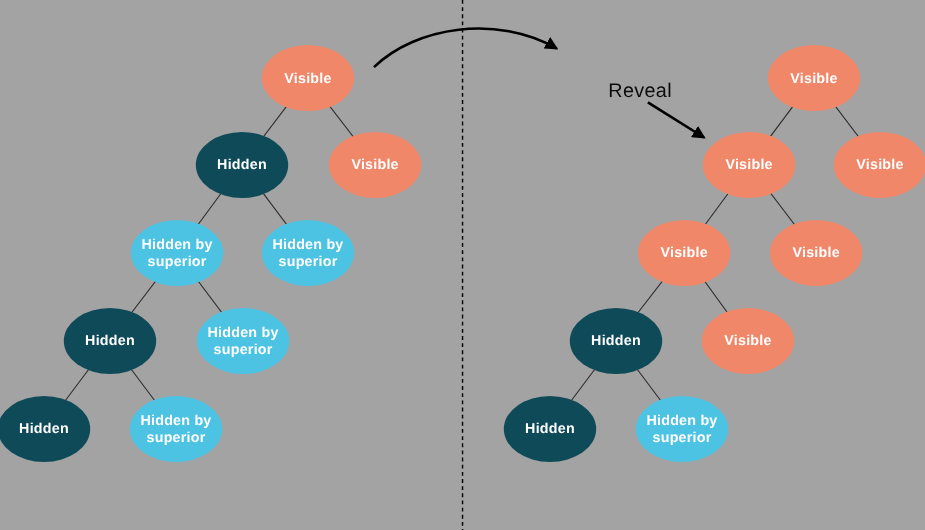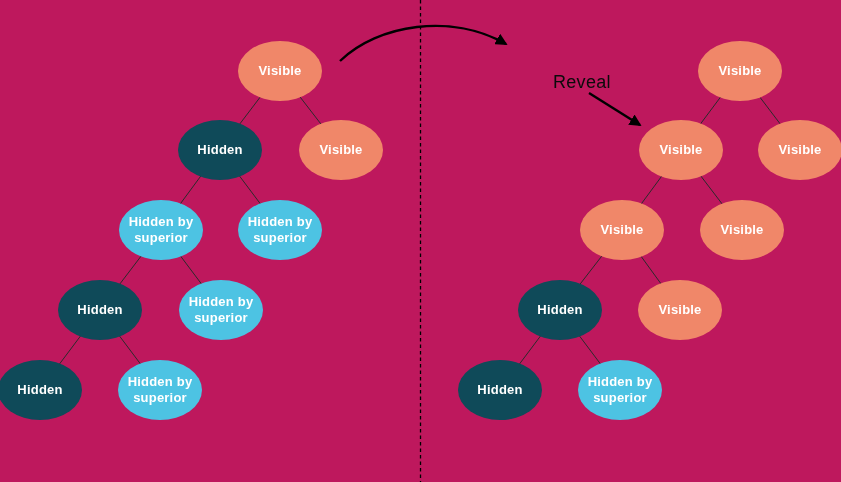--- a/index.html
+++ b/index.html
@@ -4,21 +4,21 @@
 <style>
   html, body {
     margin: 0;
     padding: 0;
     background: #ffffff;
   }
   .canvas {
     position: relative;
     width: 841px;
     height: 482px;
-    background: #be185d;
+    background: #a3a3a3;
     overflow: hidden;
     font-family: "Liberation Sans", "DejaVu Sans", sans-serif;
   }
   .layer {
     position: absolute;
     left: 0;
     top: 0;
     width: 841px;
     height: 482px;
   }

